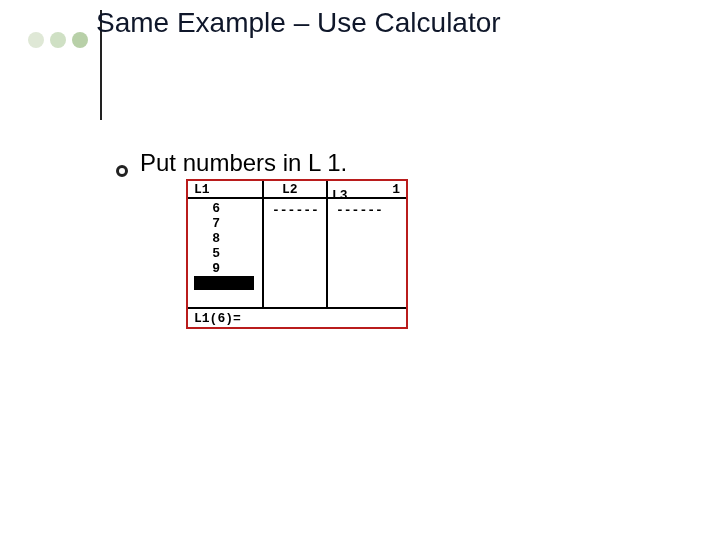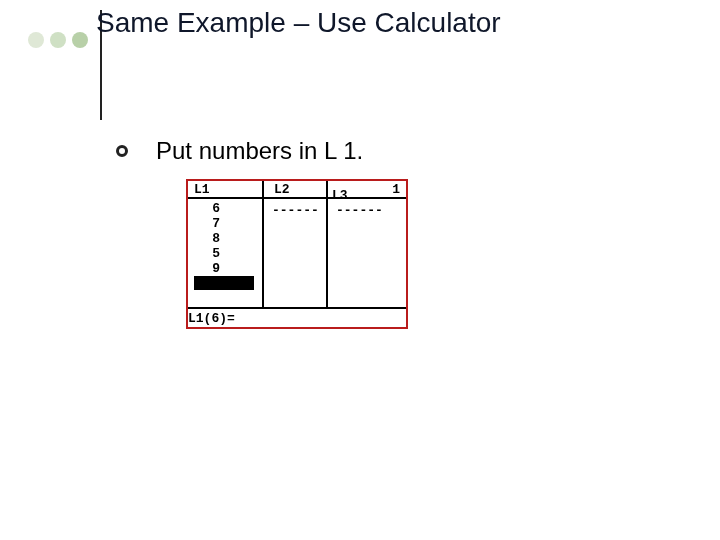--- a/index.html
+++ b/index.html
@@ -39,24 +39,24 @@
     left: 96px;
     top: 8px;
     font-size: 28px;
     color: #0f172a;
     line-height: 1.1;
     width: 520px;
   }
   .bullet-row {
     position: absolute;
     left: 116px;
-    top: 137px;
+    top: 149px;
     display: flex;
-    align-items: center;
-    gap: 28px;
+    align-items: flex-end;
+    gap: 12px;
   }
   .bullet-ring {
     width: 12px;
     height: 12px;
     border: 3px solid #222;
     border-radius: 50%;
   }
   .bullet-text {
     font-size: 24px;
     color: #000;
@@ -77,21 +77,21 @@
   .calc-header {
     position: relative;
     height: 18px;
     border-bottom: 2px solid #000;
   }
   .calc-header .h {
     position: absolute;
     top: 1px;
   }
   .h1 { left: 6px; }
-  .h2 { left: 86px; }
+  .h2 { left: 94px; }
   .h3 { left: 144px; margin-top: 6px; }
   .hnum { right: 6px; }
   .calc-body {
     position: relative;
     height: 108px;
   }
   .col-line {
     position: absolute;
     top: -18px;
     bottom: 0;
@@ -125,20 +125,21 @@
     top: 4px;
   }
   .l3col {
     position: absolute;
     left: 148px;
     top: 4px;
   }
   .calc-footer {
     height: 20px;
     border-top: 2px solid #000;
+    padding-left: 6px;
     padding-top: 2px;
   }
 </style>
 </head>
 <body>
 
 <div class="dots">
   <div class="dot d1"></div>
   <div class="dot d2"></div>
   <div class="dot d3"></div>

